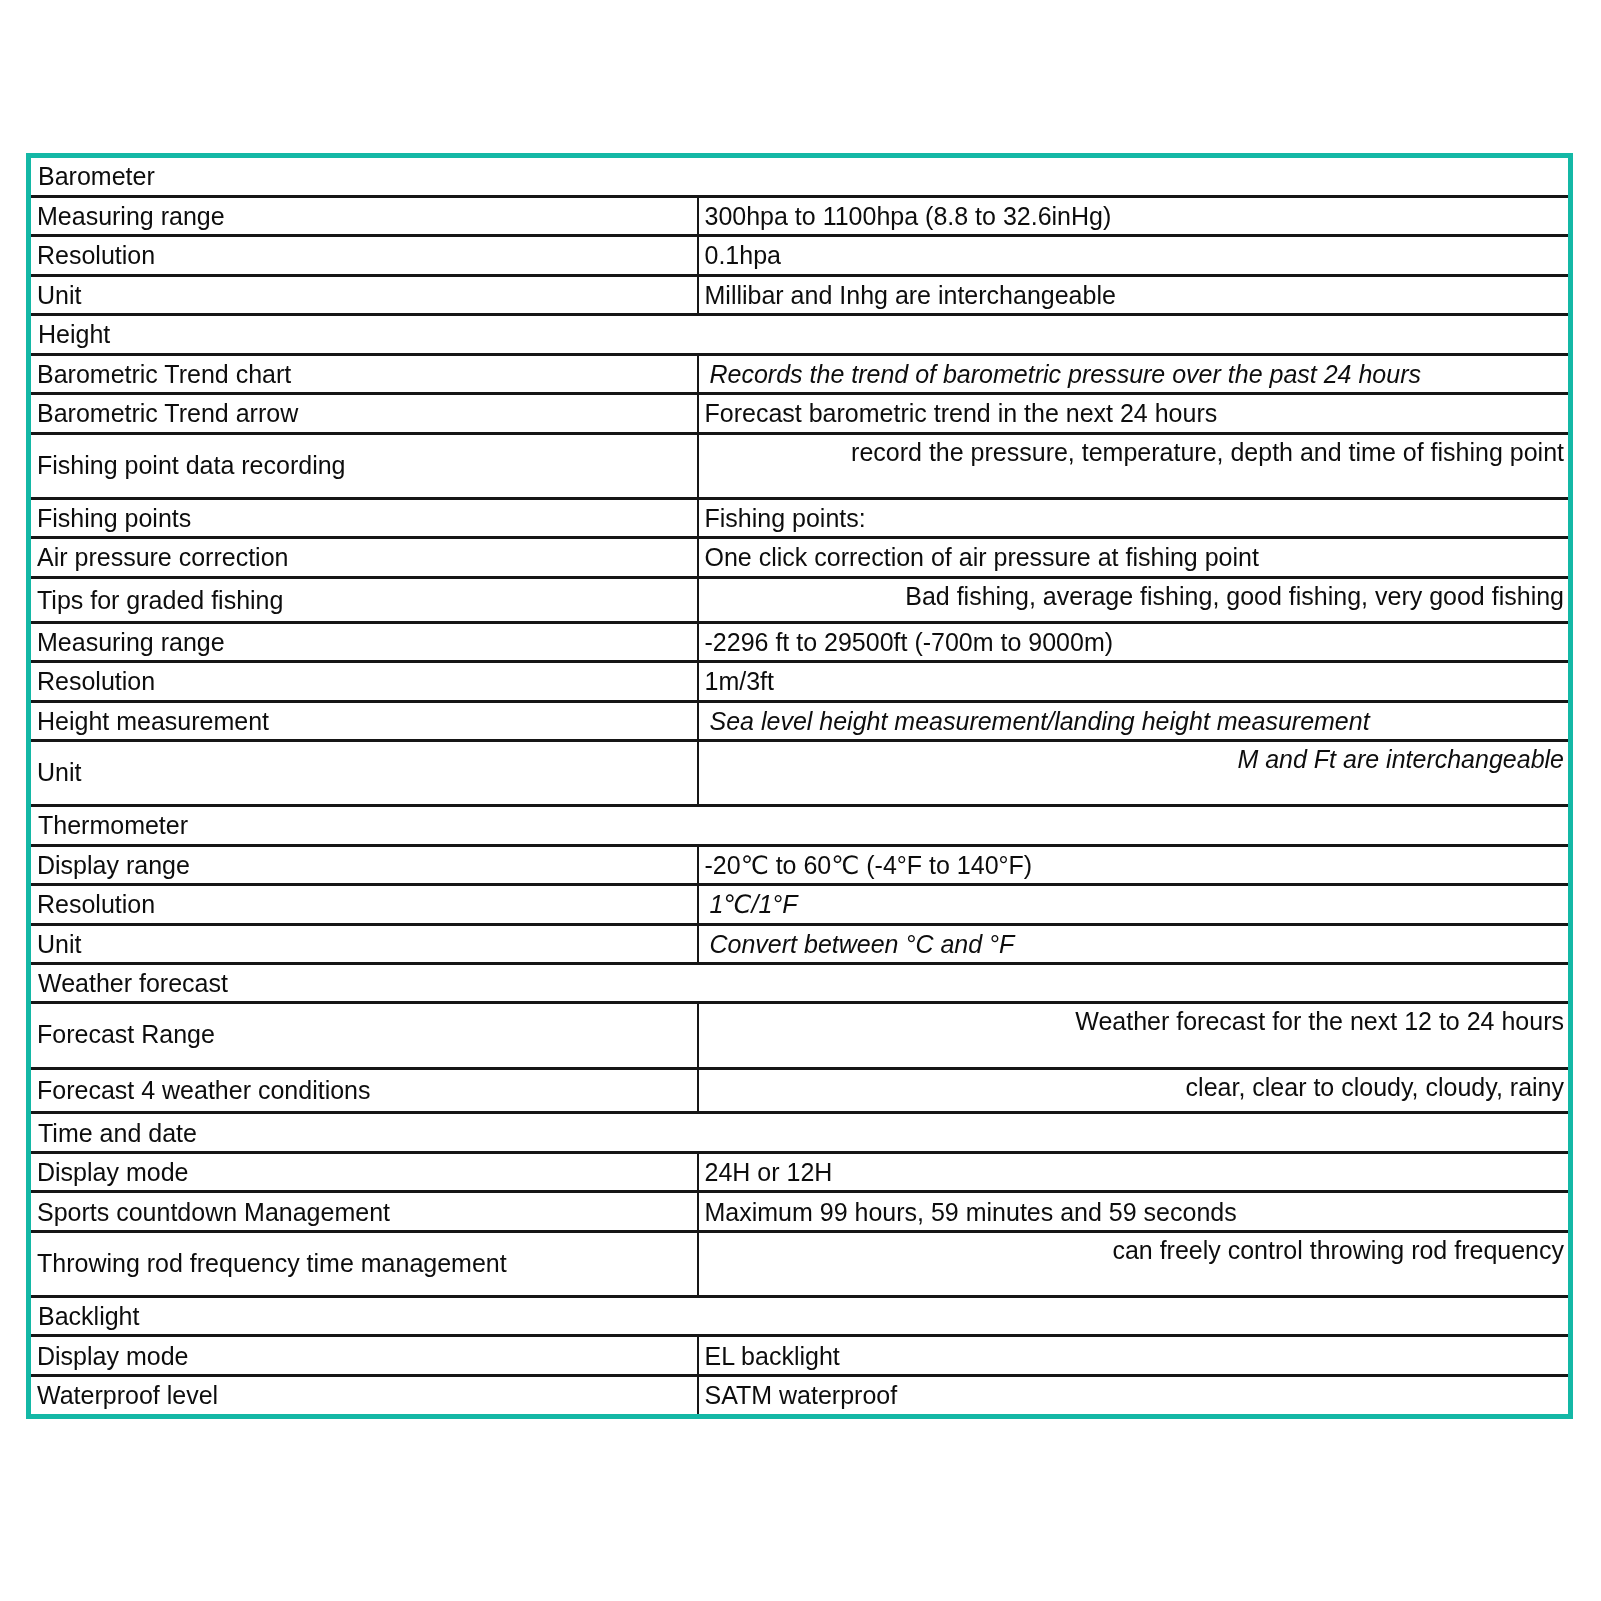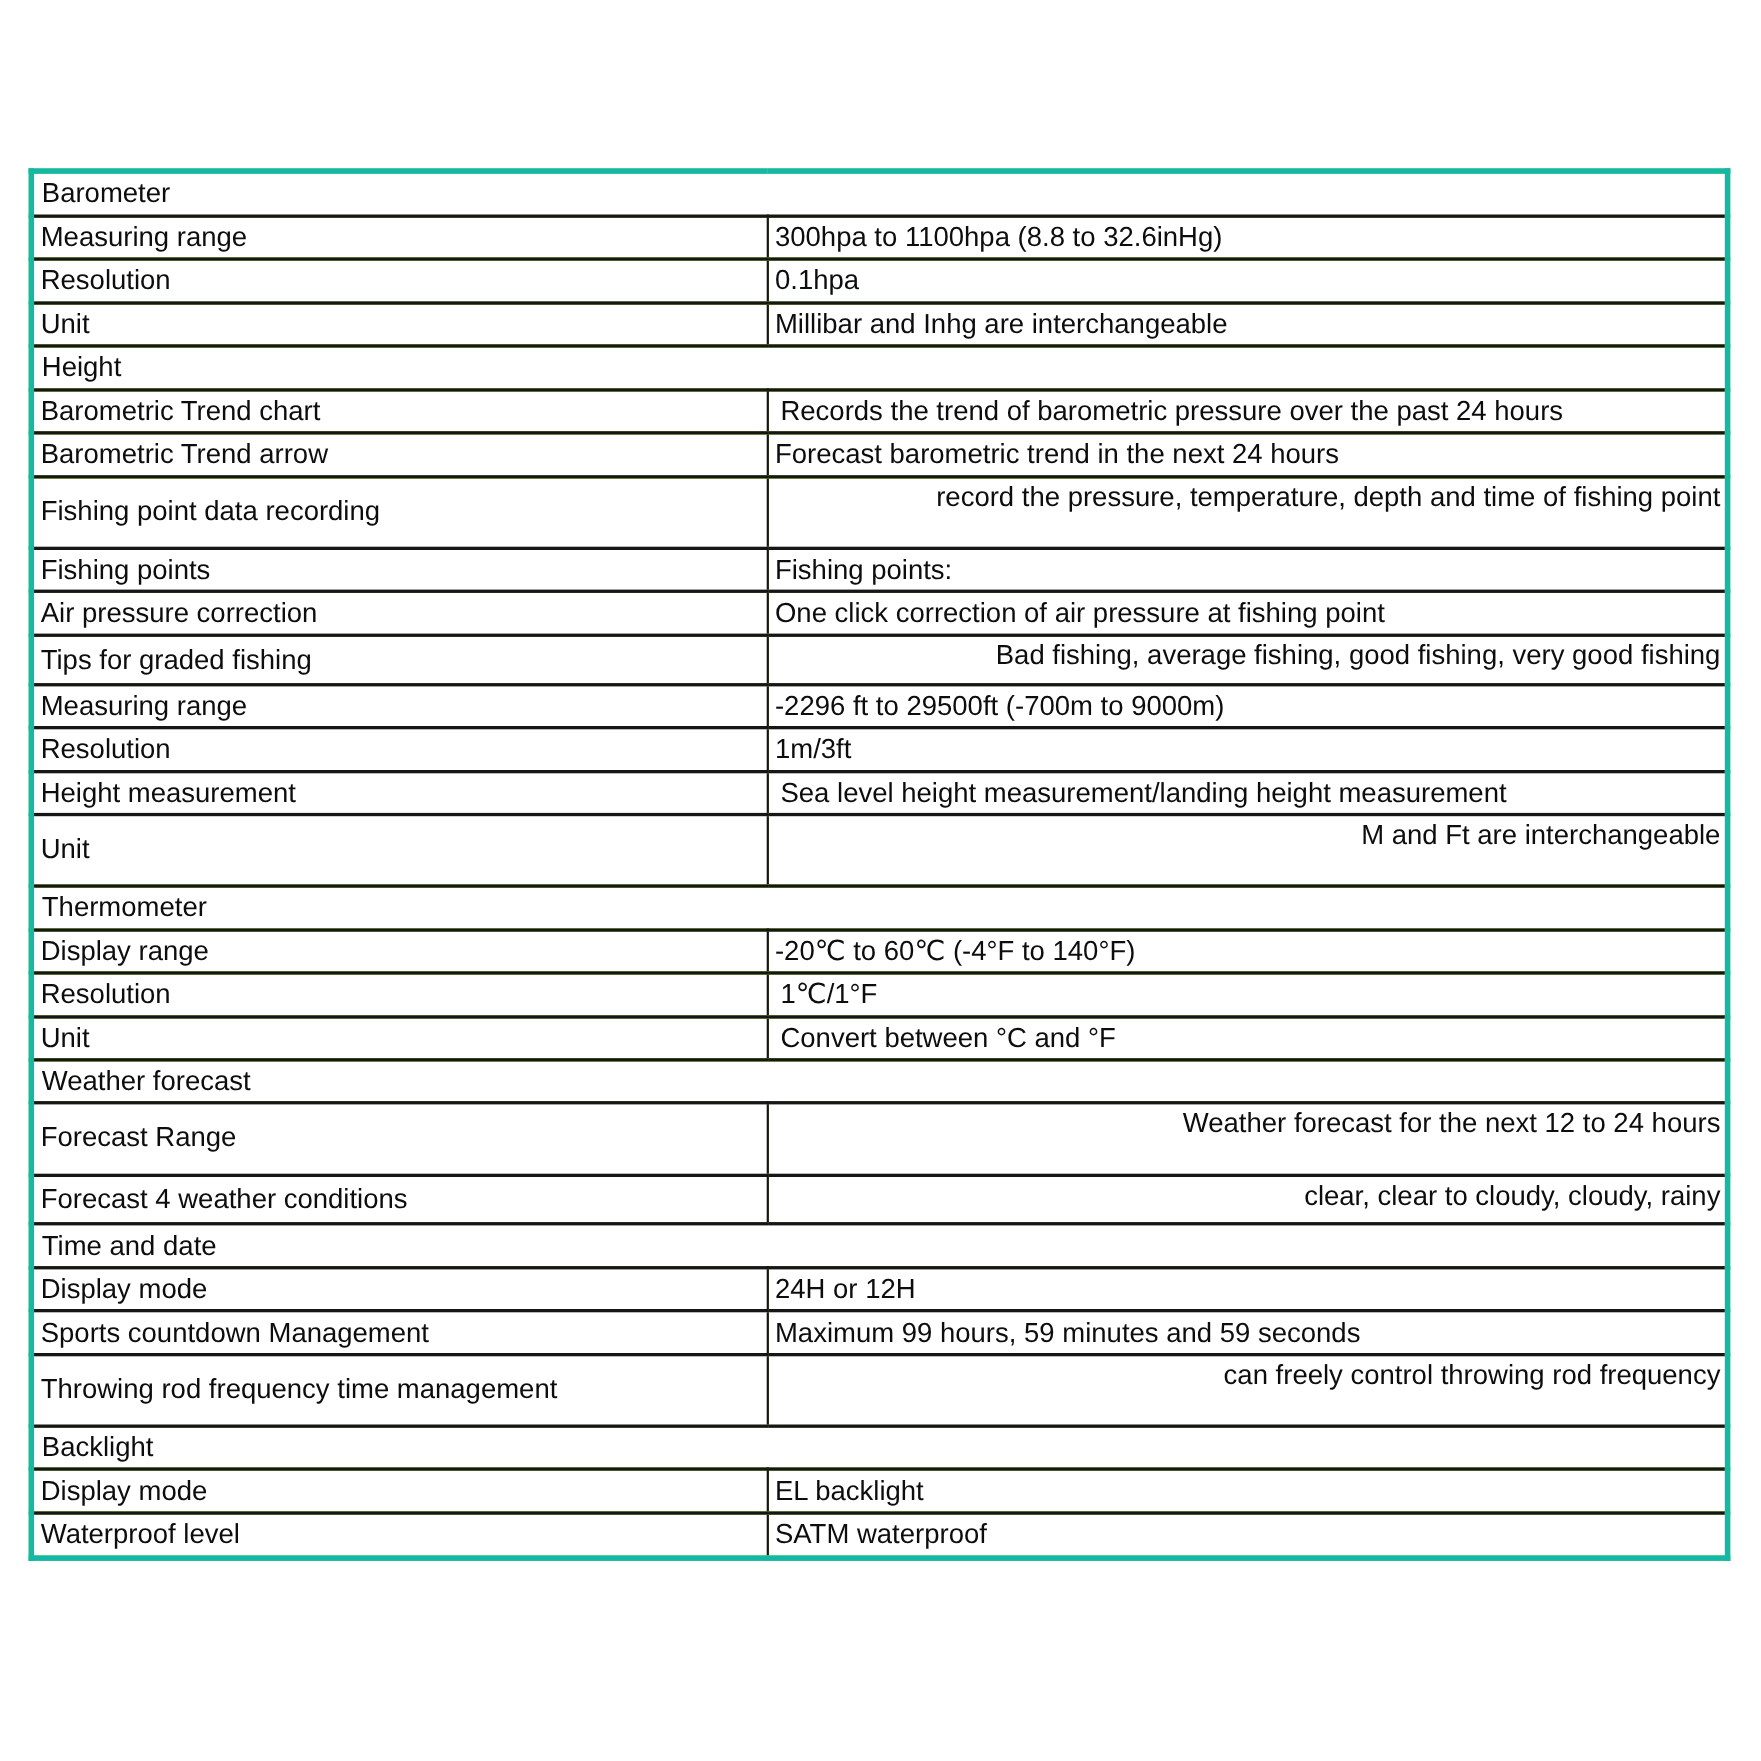--- a/index.html
+++ b/index.html
@@ -46,20 +46,21 @@
     text-align: right;
   }
   .spec-table td.vb {
     vertical-align: bottom;
     padding-bottom: 19px;
   }
   .spec-table td.indent {
   }
   .spec-table td.indent-sm {
     padding-left: 11px;
+    font-style: italic;
   }
 </style>
 </head>
 <body>
 
 <table class="spec-table">
   <colgroup>
     <col style="width:669px">
     <col>
   </colgroup>

